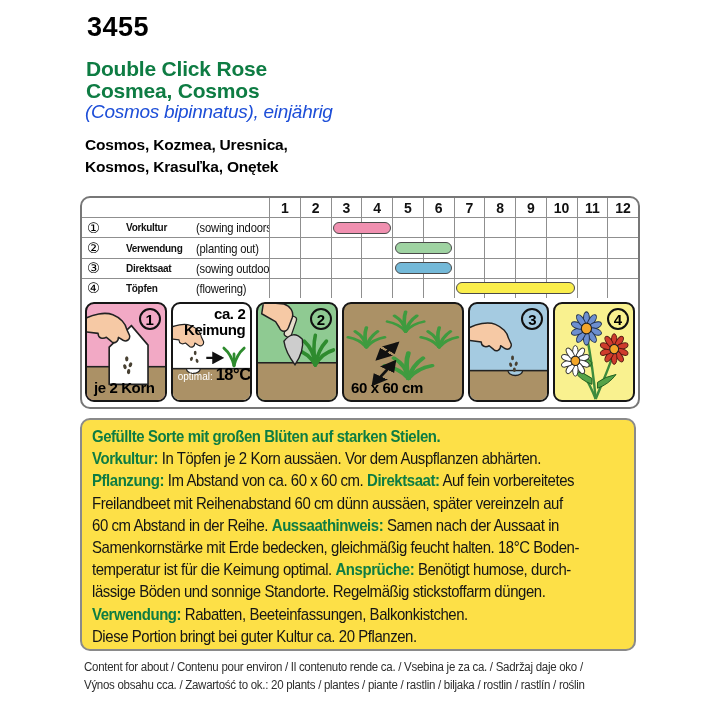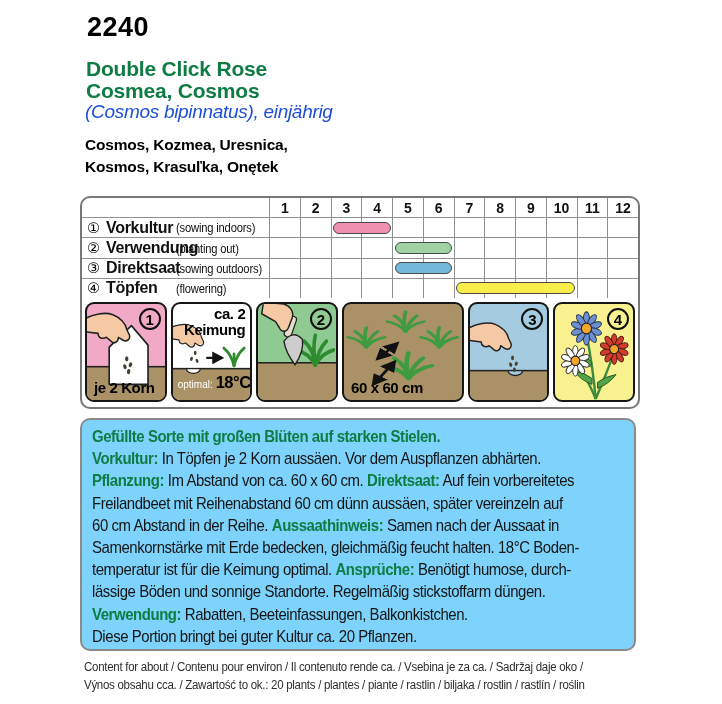--- a/index.html
+++ b/index.html
@@ -16,46 +16,46 @@
 
   
   .calbox{position:absolute;left:80px;top:196px;width:560px;height:213px;border:2px solid #777;
           border-radius:10px;background:#fff;box-sizing:border-box;}
   .caltable{position:absolute;left:0;top:0;right:0;height:100px;display:flex;flex-direction:column;}
   .crow{display:flex;flex:1;border-top:1px solid #8f8f8f;position:relative;}
   .crow.first{border-top:none;}
   .lbl{width:188px;box-sizing:border-box;display:flex;align-items:center;padding-left:5px;
        border-right:1px solid #8f8f8f;overflow:hidden;}
   .num{width:19px;font-family:"DejaVu Sans",sans-serif;font-size:14.5px;color:#000;flex:none;}
-  .lname{width:70px;font-size:16px;font-weight:bold;letter-spacing:-.3px;flex:none;}
+  .lname{width:70px;font-size:10px;font-weight:bold;letter-spacing:-.3px;flex:none;margin-left:20px;}
   .ldesc{font-size:13px;letter-spacing:-.2px;white-space:nowrap;display:inline-block;
          transform:scaleX(.86);transform-origin:0 50%;}
   .months{flex:1;display:flex;position:relative;}
   .mcell{flex:1;border-right:1px solid #8f8f8f;display:flex;align-items:center;justify-content:center;
          font-size:14px;font-weight:bold;}
   .mcell.last{border-right:none;}
   .bar{position:absolute;top:50%;transform:translateY(-50%);height:12px;border-radius:7px;
        border:1.7px solid #4a4a4a;box-sizing:border-box;}
 
   
   .pictorow{position:absolute;left:0;right:0;top:102px;bottom:0;display:flex;gap:4px;padding:2px 3px 5px 3px;}
   .panel{flex:1;position:relative;border:2.5px solid #161616;border-radius:9px;overflow:hidden;box-sizing:border-box;}
   .panel svg.art{position:absolute;left:0;top:0;width:100%;height:100%;}
   .pnum{position:absolute;top:4px;right:4px;width:22px;height:22px;border:2px solid #111;border-radius:50%;
         display:flex;align-items:center;justify-content:center;font-size:15px;font-weight:bold;color:#000;box-sizing:border-box;}
   .cap{position:absolute;left:7px;bottom:4px;font-size:15px;font-weight:bold;color:#000;letter-spacing:-.4px;white-space:nowrap;}
-  .cap2{position:absolute;left:5px;bottom:8px;display:flex;align-items:baseline;gap:3px;white-space:nowrap;}
+  .cap2{position:absolute;left:5px;bottom:16px;display:flex;align-items:baseline;gap:3px;white-space:nowrap;}
   .cap2 .small{font-size:10px;color:#fff;}
   .cap2 .big{font-size:16.5px;font-weight:bold;color:#000;letter-spacing:-.5px;}
   .toptxt{position:absolute;top:2px;right:5px;text-align:right;font-size:15px;font-weight:bold;
           line-height:16px;color:#000;letter-spacing:-.4px;}
 
   
   .descbox{position:absolute;left:80px;top:418px;width:556px;height:233px;border:2px solid #8a8a8a;
-           border-radius:10px;background:#7dd3fc;box-sizing:border-box;padding:6px 10px 0 10px;}
+           border-radius:10px;background:#fde047;box-sizing:border-box;padding:6px 10px 0 10px;}
   .dline{white-space:nowrap;font-size:17px;line-height:22.2px;letter-spacing:-.5px;color:#151515;
          transform:scaleX(.88);transform-origin:0 50%;}
   .dline .grn{color:#0e7c43;font-weight:bold;}
 
   
   .footer{position:absolute;left:84px;top:659px;font-size:12.5px;line-height:17.5px;color:#2e2e2e;
           letter-spacing:-.3px;white-space:nowrap;transform:scaleX(.92);transform-origin:0 0;}
 </style>
 </head>
 <body>
@@ -85,21 +85,21 @@
       <ellipse cx="0" cy="-10" rx="3.2" ry="7" transform="rotate(216)"></ellipse>
       <ellipse cx="0" cy="-10" rx="3.2" ry="7" transform="rotate(252)"></ellipse>
       <ellipse cx="0" cy="-10" rx="3.2" ry="7" transform="rotate(288)"></ellipse>
       <ellipse cx="0" cy="-10" rx="3.2" ry="7" transform="rotate(324)"></ellipse>
     </g>
   </defs>
 </svg>
 
 <div class="sheet">
 
-  <div class="code">2240</div>
+  <div class="code">3455</div>
   <div class="title1">Double Click Rose</div>
   <div class="title2">Cosmea, Cosmos</div>
   <div class="botanical">(Cosmos bipinnatus), einjährig</div>
   <div class="syn syn2">Kosmos, Krasuľka, Onętek</div>
   <div class="syn syn1">Cosmos, Kozmea, Uresnica,</div>
 
   <div class="calbox">
     <div class="caltable" id="caltable">
         <div class="crow first">
           <div class="lbl"></div>

